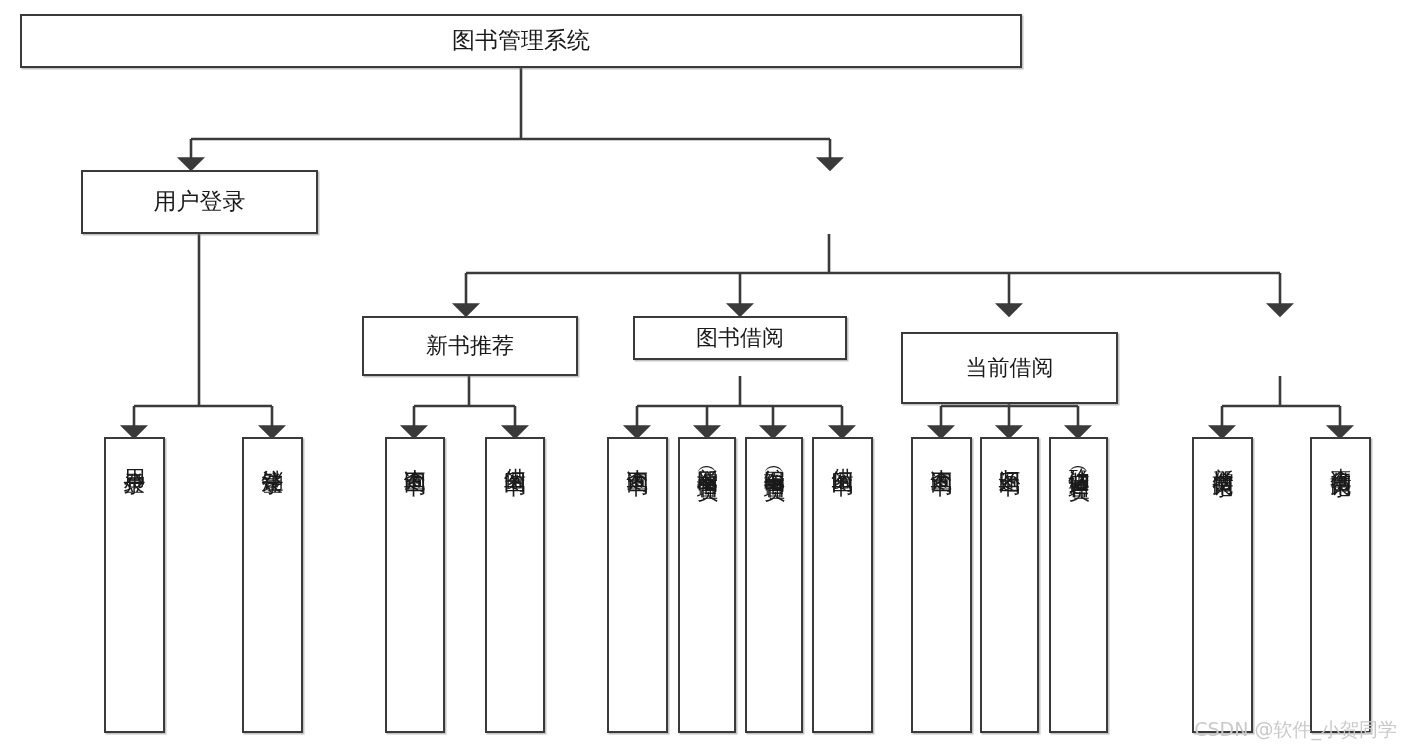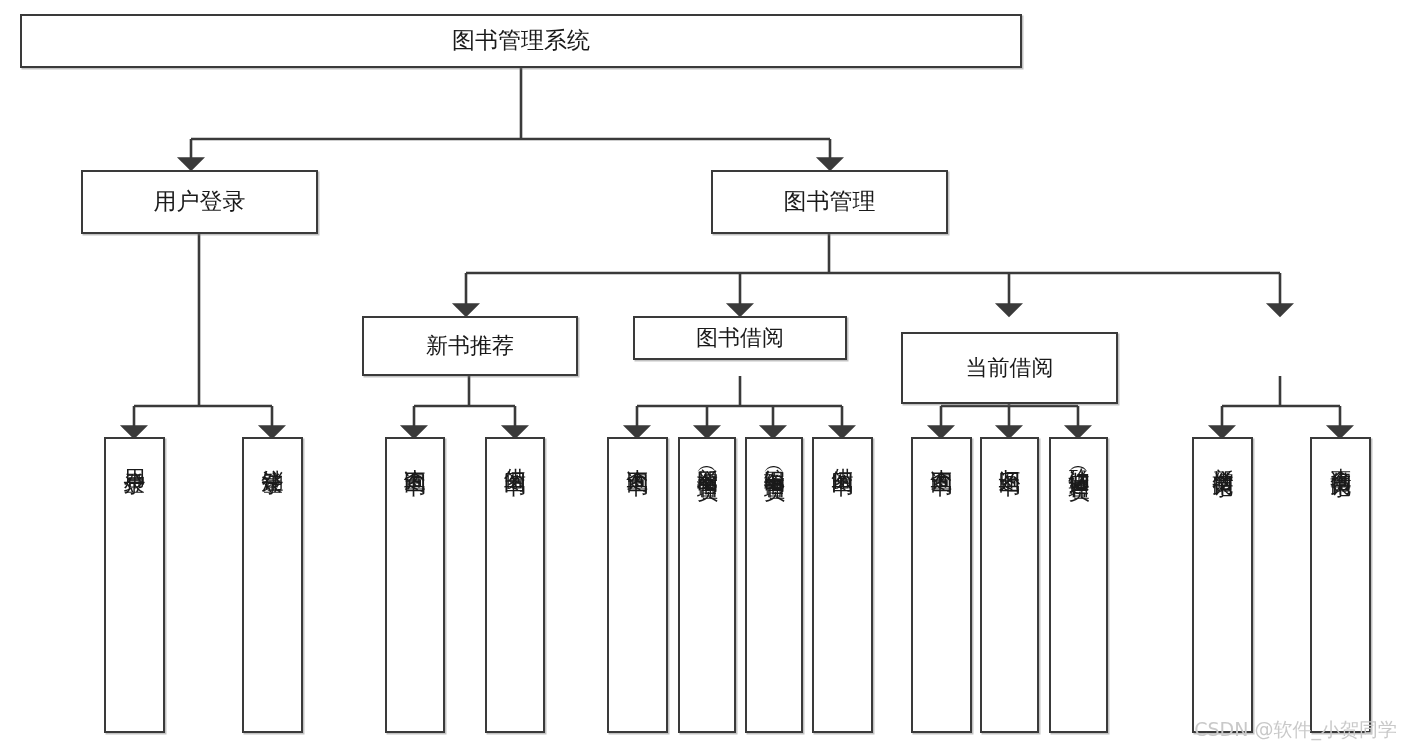--- a/index.html
+++ b/index.html
@@ -125,23 +125,20 @@
     </g>
   </svg>
 
   <div class="node root" style="left:20px; top:14px; width:1002px; height:54px;">
     <span class="label">图书管理系统</span>
   </div>
 
   <div class="node lvl2" style="left:81px; top:170px; width:237px; height:64px;">
     <span class="label">用户登录</span>
   </div>
-  <div class="node lvl2" style="left:711px; top:170px; width:237px; height:64px;">
-    <span class="label">图书管理</span>
-  </div>
 
   <div class="node lvl3" style="left:362px; top:316px; width:216px; height:60px;">
     <span class="label">新书推荐</span>
   </div>
   <div class="node lvl3" style="left:633px; top:316px; width:214px; height:44px;">
     <span class="label">图书借阅</span>
   </div>
   <div class="node lvl3" style="left:901px; top:332px; width:217px; height:72px;">
     <span class="label">当前借阅</span>
   </div>

